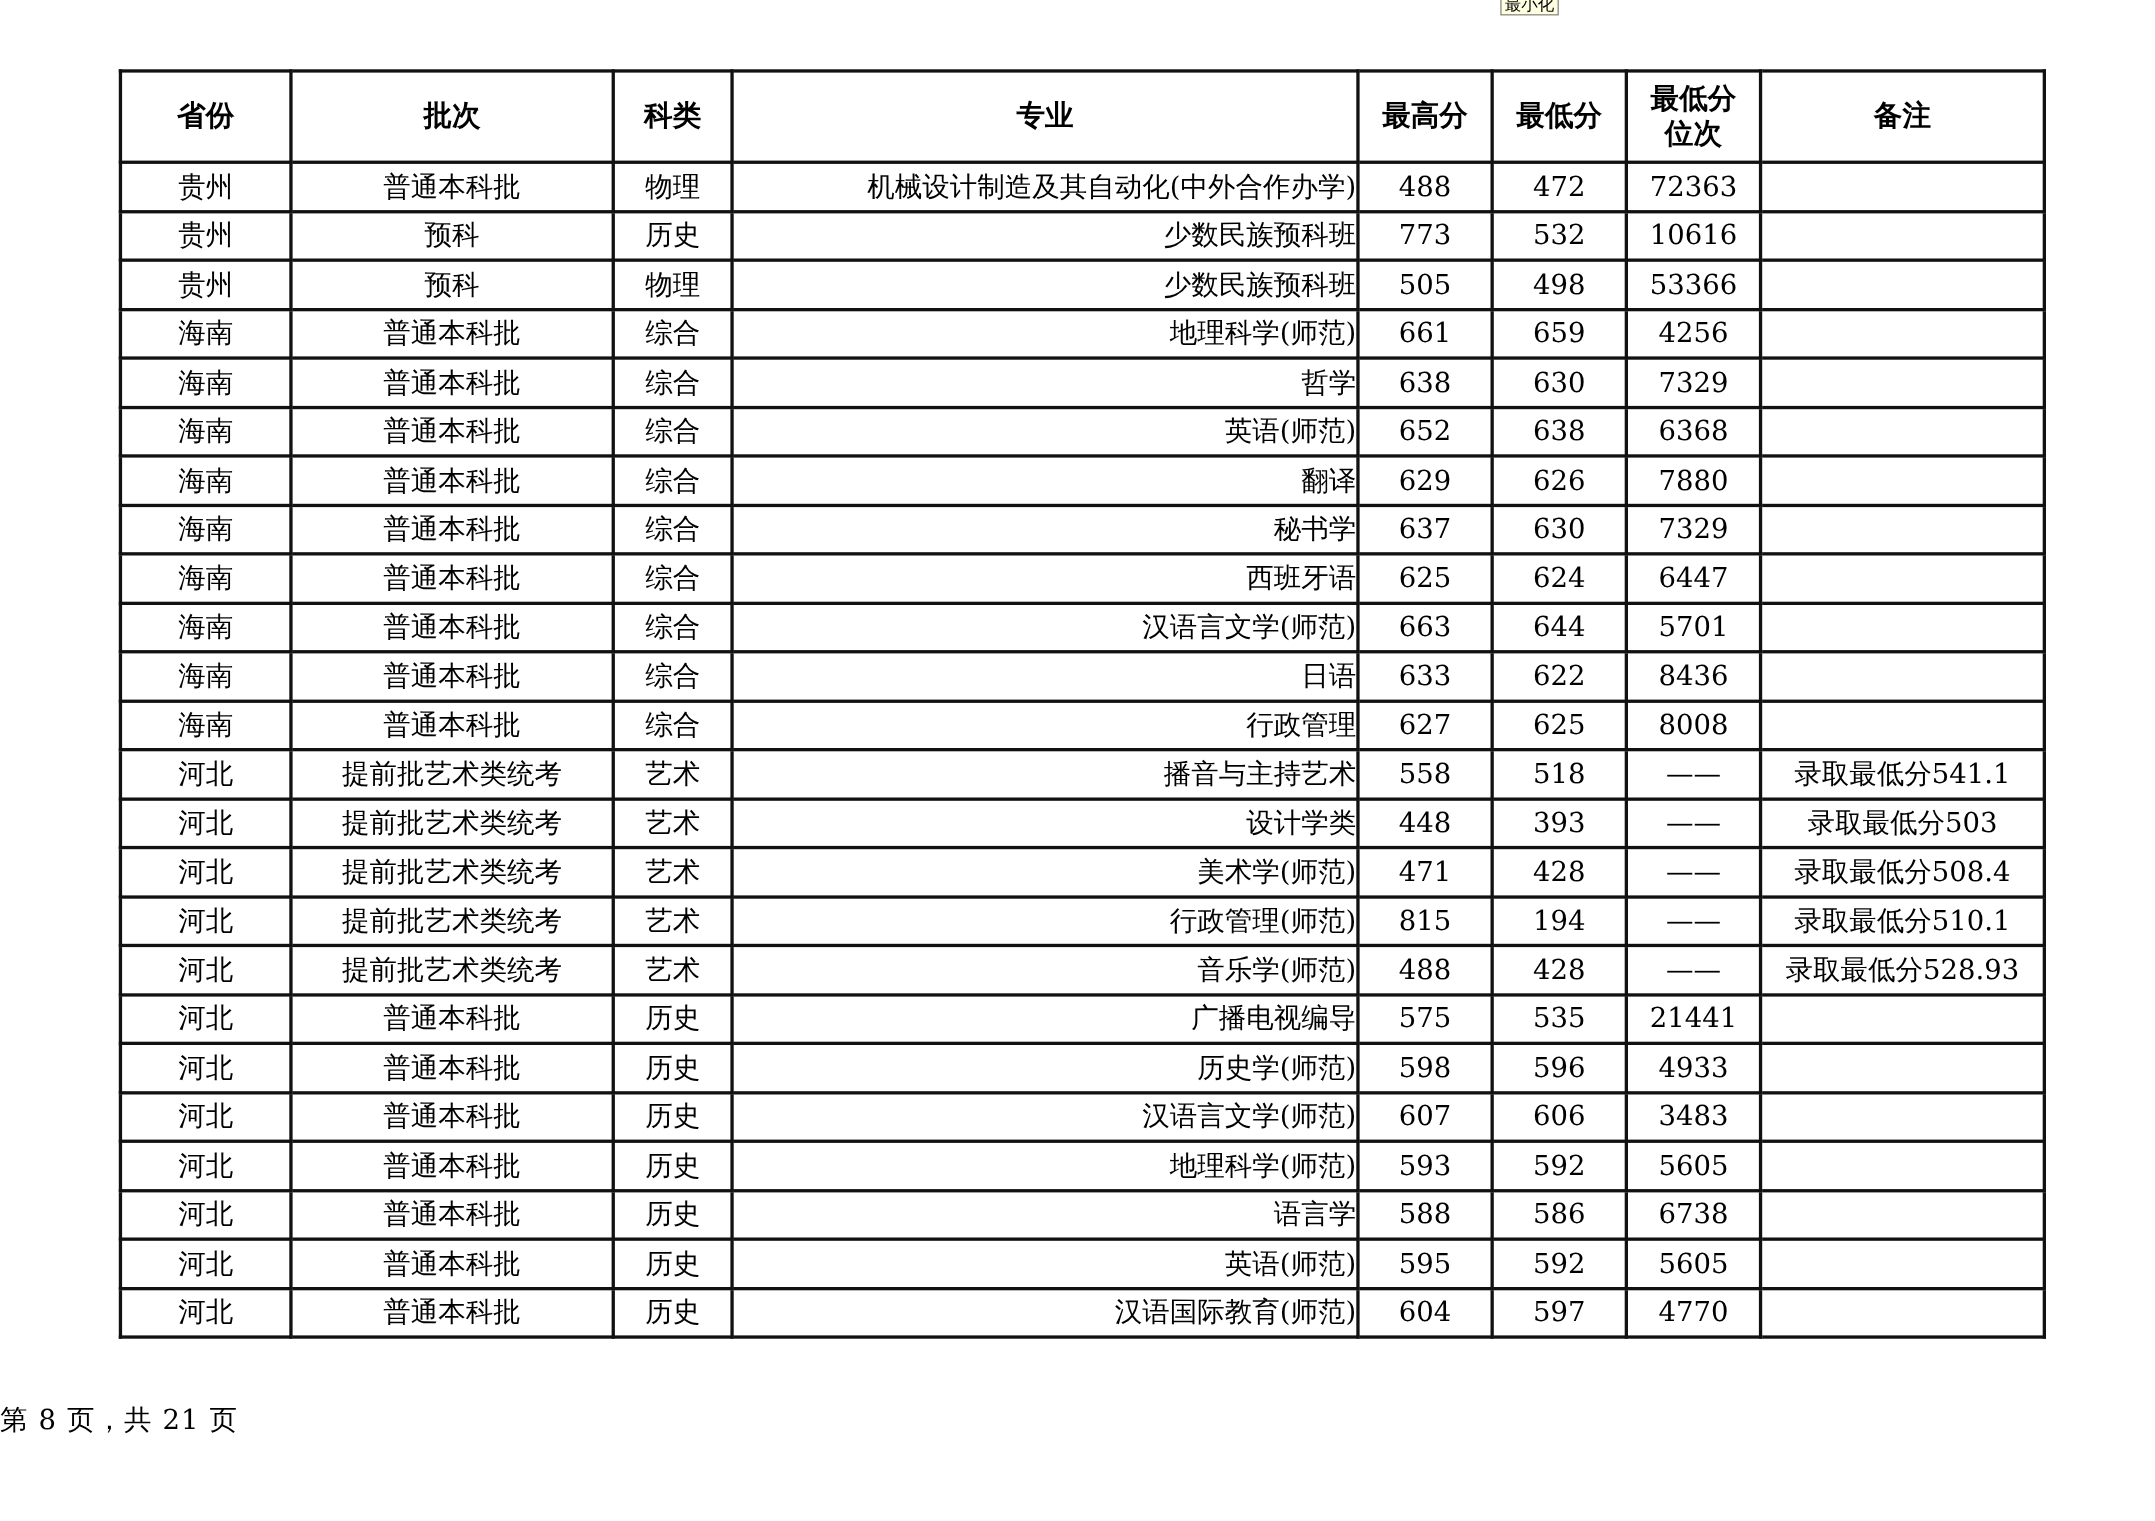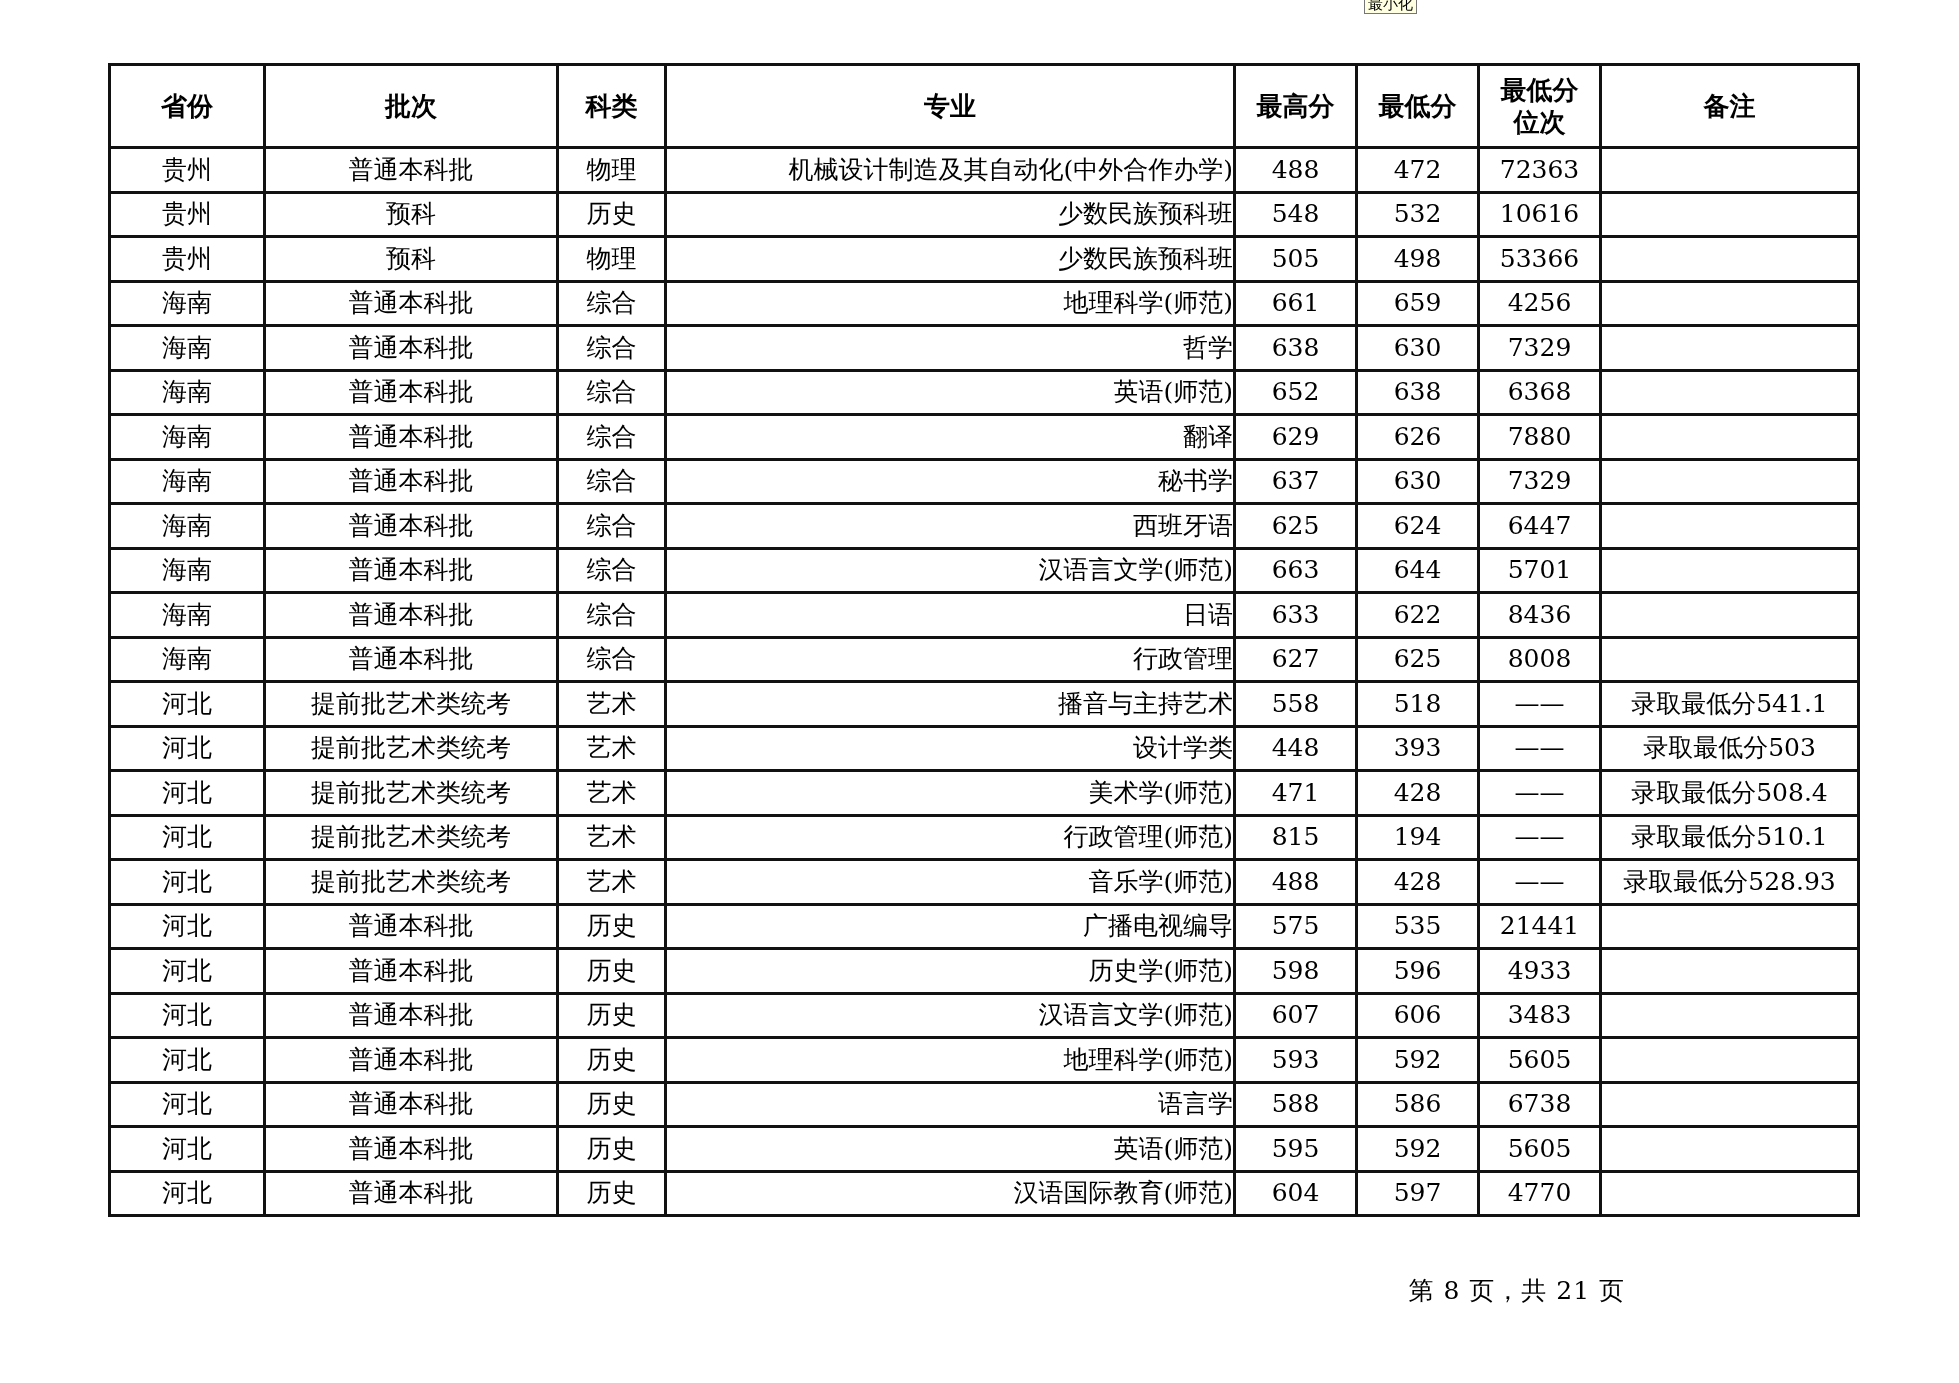--- a/index.html
+++ b/index.html
@@ -16,21 +16,21 @@
   table.grid col.c3 { width:569px; }
   table.grid col.c4 { width:122px; }
   table.grid col.c5 { width:122px; }
   table.grid col.c6 { width:122px; }
   table.grid col.c7 { width:258px; }
   table.grid th, table.grid td { border:3px solid #111; padding:0; overflow:hidden; white-space:nowrap; }
   table.grid th { height:80px; font-size:26px; font-weight:bold;
                   font-family:"DejaVu Sans","Liberation Sans",sans-serif; text-align:center; line-height:32px; }
   table.grid td { height:41.5px; font-size:25px; text-align:center; line-height:40px; }
   table.grid td.major { text-align:right; padding-left:4px; }
-  .footer { position:absolute; left:0; width:1625px; top:1274px; text-align:right; font-size:25px; letter-spacing:1px; }
+  .footer { position:absolute; left:0; width:1625px; top:1274px; text-align:left; font-size:25px; letter-spacing:1px; }
 </style>
 </head>
 <body>
 
 <div class="tooltip">最小化</div>
 
 <table class="grid">
   <colgroup>
     <col class="c0">
       <col class="c1">
@@ -62,21 +62,21 @@
         <td>488</td>
         <td>472</td>
         <td>72363</td>
         <td></td>
       </tr>
       <tr>
         <td>贵州</td>
         <td>预科</td>
         <td>历史</td>
         <td class="major">少数民族预科班</td>
-        <td>548</td>
+        <td>773</td>
         <td>532</td>
         <td>10616</td>
         <td></td>
       </tr>
       <tr>
         <td>贵州</td>
         <td>预科</td>
         <td>物理</td>
         <td class="major">少数民族预科班</td>
         <td>505</td>

